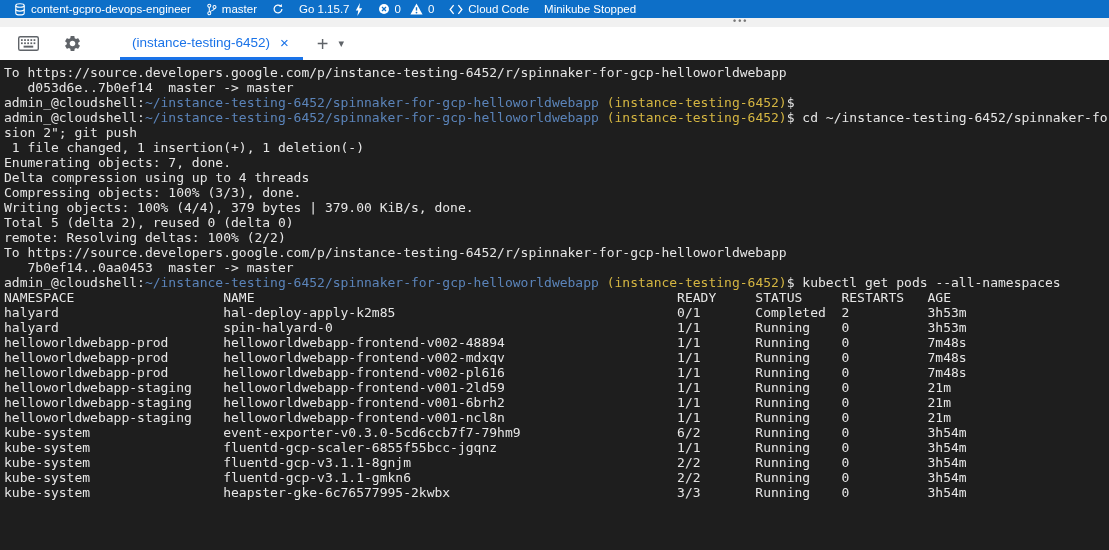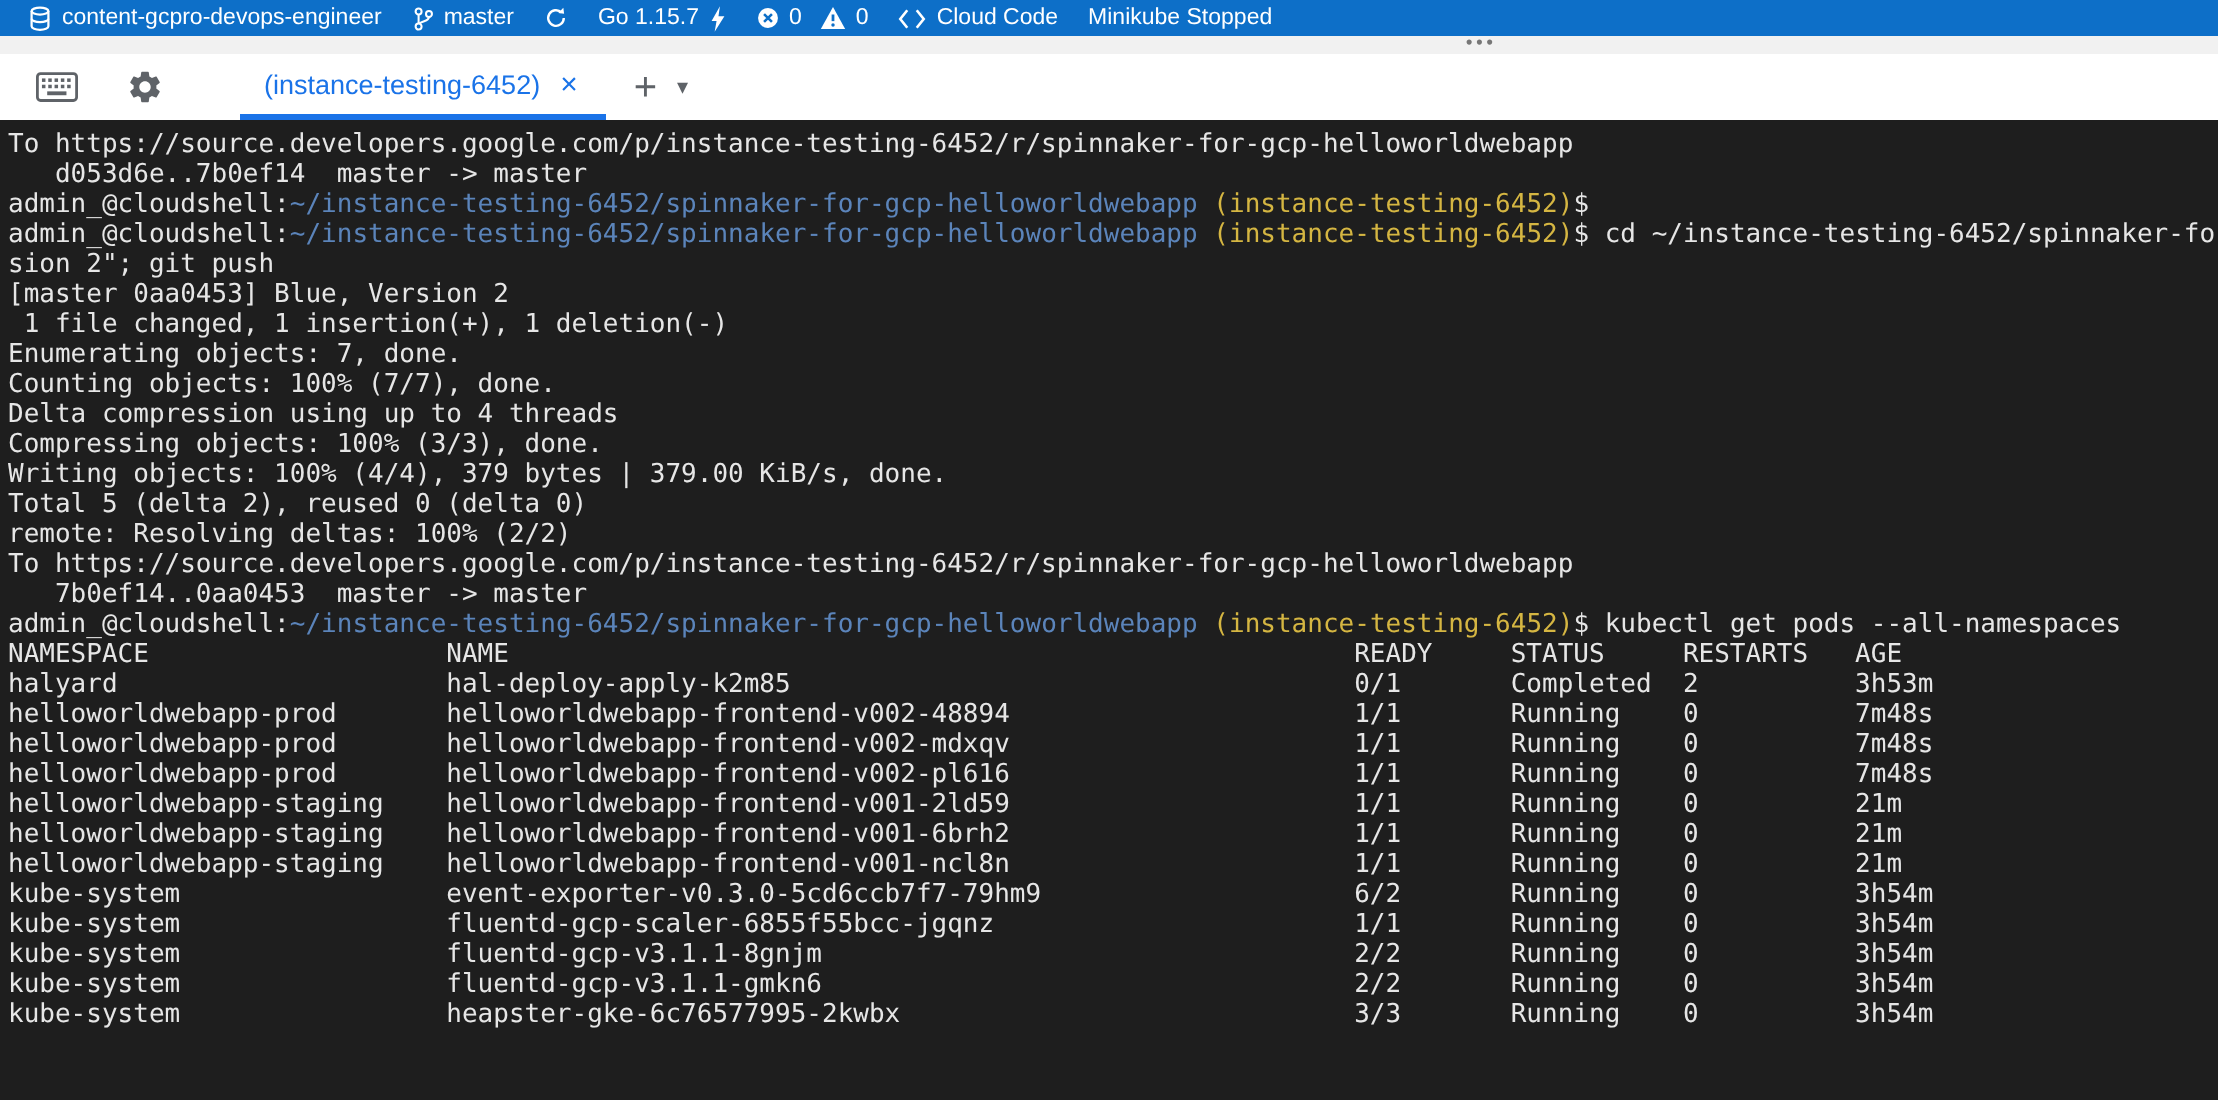--- a/index.html
+++ b/index.html
@@ -139,34 +139,33 @@
   <span class="caret">▾</span>
 </div>
 
 <div class="terminal">
   <div id="term-out">
       <div class="t-line"><span>To https://source.developers.google.com/p/instance-testing-6452/r/spinnaker-for-gcp-helloworldwebapp</span></div>
       <div class="t-line"><span>   d053d6e..7b0ef14  master -&gt; master</span></div>
       <div class="t-line"><span>admin_@cloudshell:</span><span class="c-path">~/instance-testing-6452/spinnaker-for-gcp-helloworldwebapp</span><span> </span><span class="c-ctx">(instance-testing-6452)</span><span>$</span></div>
       <div class="t-line"><span>admin_@cloudshell:</span><span class="c-path">~/instance-testing-6452/spinnaker-for-gcp-helloworldwebapp</span><span> </span><span class="c-ctx">(instance-testing-6452)</span><span>$ cd ~/instance-testing-6452/spinnaker-for</span></div>
       <div class="t-line"><span>sion 2"; git push</span></div>
-      <div class="t-line"><span>[master 0aa0453] Blue, Version 2</span></div>
       <div class="t-line"><span> 1 file changed, 1 insertion(+), 1 deletion(-)</span></div>
       <div class="t-line"><span>Enumerating objects: 7, done.</span></div>
-      <div class="t-line"><span>Counting objects: 100% (7/7), done.</span></div>
       <div class="t-line"><span>Delta compression using up to 4 threads</span></div>
       <div class="t-line"><span>Compressing objects: 100% (3/3), done.</span></div>
       <div class="t-line"><span>Writing objects: 100% (4/4), 379 bytes | 379.00 KiB/s, done.</span></div>
       <div class="t-line"><span>Total 5 (delta 2), reused 0 (delta 0)</span></div>
       <div class="t-line"><span>remote: Resolving deltas: 100% (2/2)</span></div>
       <div class="t-line"><span>To https://source.developers.google.com/p/instance-testing-6452/r/spinnaker-for-gcp-helloworldwebapp</span></div>
       <div class="t-line"><span>   7b0ef14..0aa0453  master -&gt; master</span></div>
       <div class="t-line"><span>admin_@cloudshell:</span><span class="c-path">~/instance-testing-6452/spinnaker-for-gcp-helloworldwebapp</span><span> </span><span class="c-ctx">(instance-testing-6452)</span><span>$ kubectl get pods --all-namespaces</span></div>
       <div class="t-line"><span>NAMESPACE                   NAME                                                      READY     STATUS     RESTARTS   AGE</span></div>
       <div class="t-line"><span>halyard                     hal-deploy-apply-k2m85                                    0/1       Completed  2          3h53m</span></div>
+      <div class="t-line"><span>halyard                     spin-halyard-0                                            1/1       Running    0          3h53m</span></div>
       <div class="t-line"><span>helloworldwebapp-prod       helloworldwebapp-frontend-v002-48894                      1/1       Running    0          7m48s</span></div>
       <div class="t-line"><span>helloworldwebapp-prod       helloworldwebapp-frontend-v002-mdxqv                      1/1       Running    0          7m48s</span></div>
       <div class="t-line"><span>helloworldwebapp-prod       helloworldwebapp-frontend-v002-pl616                      1/1       Running    0          7m48s</span></div>
       <div class="t-line"><span>helloworldwebapp-staging    helloworldwebapp-frontend-v001-2ld59                      1/1       Running    0          21m</span></div>
       <div class="t-line"><span>helloworldwebapp-staging    helloworldwebapp-frontend-v001-6brh2                      1/1       Running    0          21m</span></div>
       <div class="t-line"><span>helloworldwebapp-staging    helloworldwebapp-frontend-v001-ncl8n                      1/1       Running    0          21m</span></div>
       <div class="t-line"><span>kube-system                 event-exporter-v0.3.0-5cd6ccb7f7-79hm9                    6/2       Running    0          3h54m</span></div>
       <div class="t-line"><span>kube-system                 fluentd-gcp-scaler-6855f55bcc-jgqnz                       1/1       Running    0          3h54m</span></div>
       <div class="t-line"><span>kube-system                 fluentd-gcp-v3.1.1-8gnjm                                  2/2       Running    0          3h54m</span></div>
       <div class="t-line"><span>kube-system                 fluentd-gcp-v3.1.1-gmkn6                                  2/2       Running    0          3h54m</span></div>

